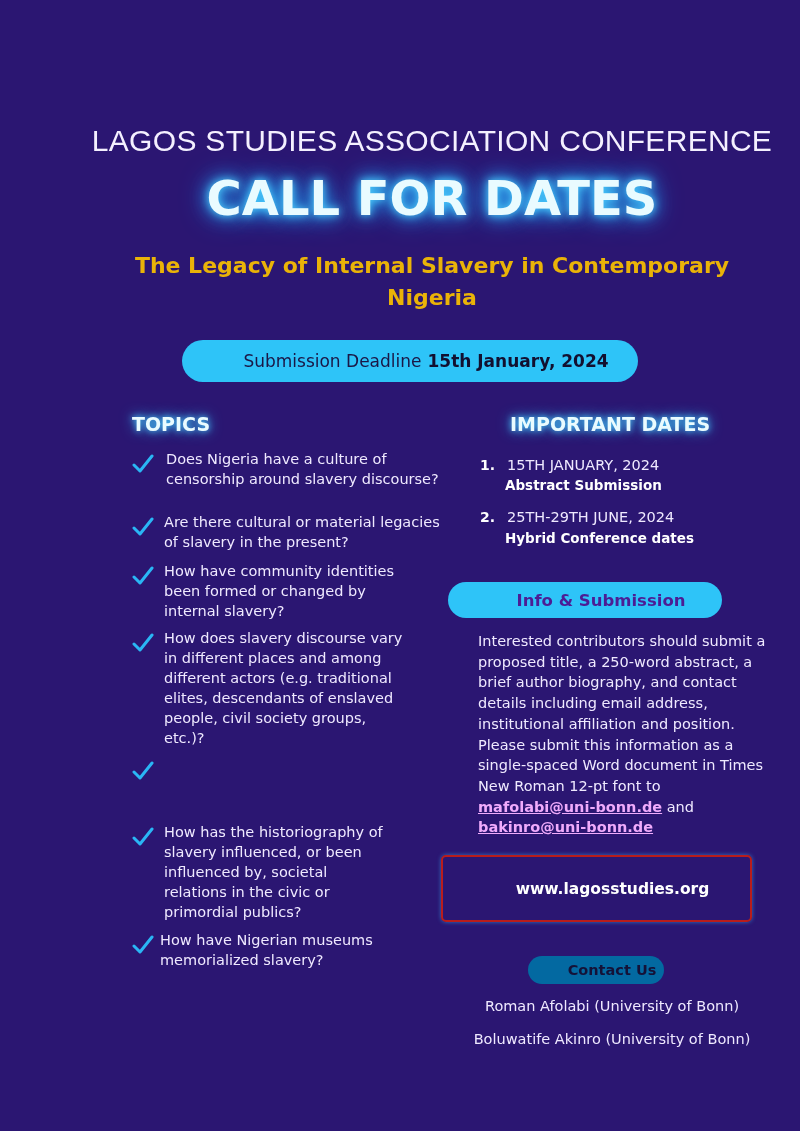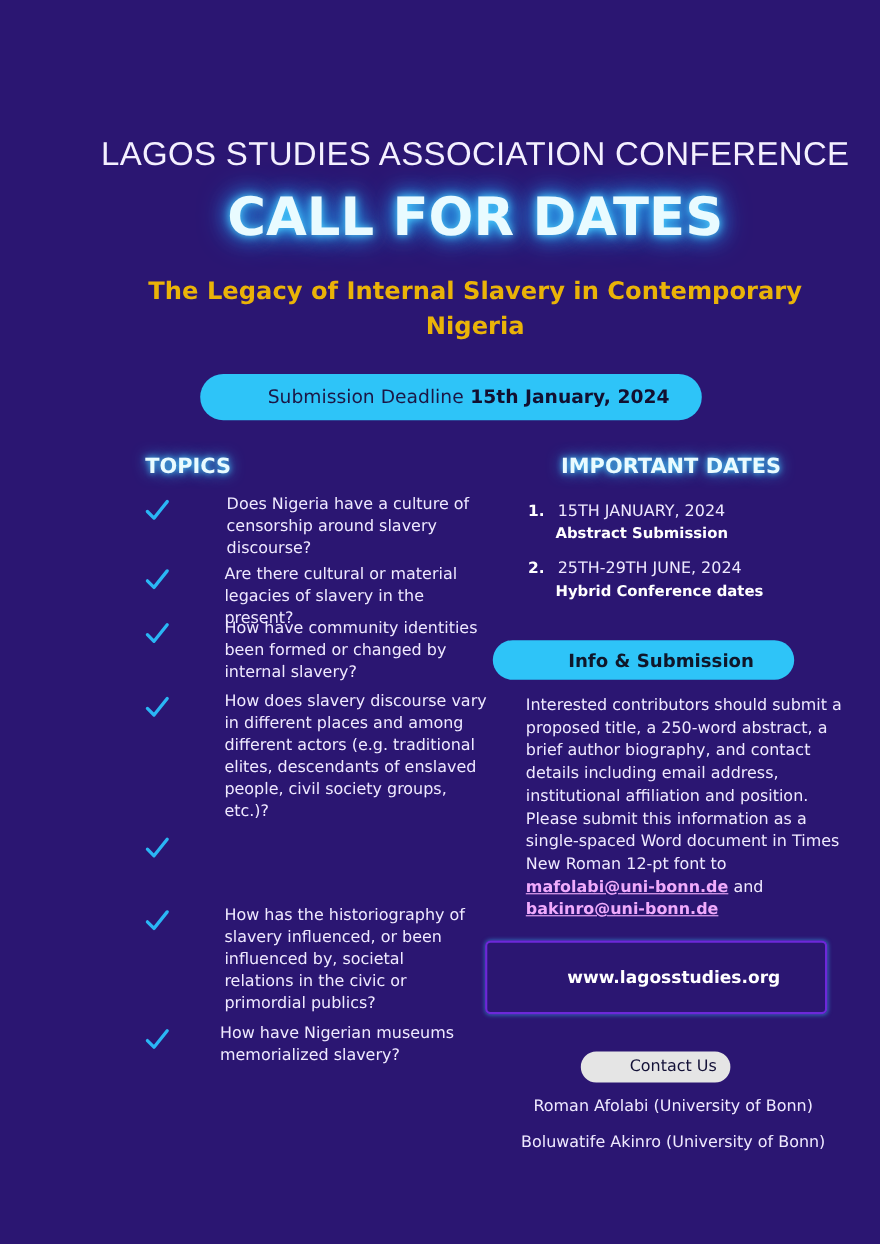--- a/index.html
+++ b/index.html
@@ -45,21 +45,21 @@
   .h2 {
     font-family: "DejaVu Sans", sans-serif;
     font-size: 19px; font-weight: 700;
     color: #e9fbff;
     text-shadow: 0 0 6px #4fd3ff, 0 0 14px #2bb8ff;
   }
   .topics-h { left: 100px; top: 413px; }
   .dates-h { left: 478px; top: 413px; }
   .topic {
     left: 100px; width: 320px;
-    display: flex; align-items: flex-start; gap: 40px;
+    display: flex; align-items: flex-start;
   }
   .check {
     width: 22px; height: 22px; flex: 0 0 22px; margin-top: 4px; margin-right: 10px;
   }
   .topic-text {
     font-size: 14.5px; line-height: 20px; color: #efe9ff;
     font-family: "DejaVu Sans", sans-serif;
   }
   .date-item { left: 480px; width: 260px; }
   .date-num {
@@ -71,41 +71,41 @@
     font-size: 14.5px; color: #efe9ff; white-space: nowrap;
   }
   .date-desc {
     position: absolute; left: 25px; top: 20px;
     font-size: 13.5px; font-weight: 700; color: #ffffff; white-space: nowrap;
   }
   .info-pill {
     left: 448px; top: 582px; width: 242px; height: 36px;
     background: #2ec4f8; border-radius: 18px;
     display: flex; align-items: center; justify-content: center;
-    color: #0f172a; font-weight: 700; font-size: 16.5px;
+    color: #4c1d95; font-weight: 700; font-size: 16.5px;
   }
   .info-text {
     left: 446px; top: 631px; width: 290px;
     font-size: 14.5px; line-height: 20.7px; color: #efe9ff;
   }
   .info-text a {
     color: #f0abfc; font-weight: 700; text-decoration: underline;
   }
   .site-box {
     left: 441px; top: 855px; width: 275px; height: 63px;
-    border: 2px solid #6d28d9; border-radius: 5px;
+    border: 2px solid #b91c1c; border-radius: 5px;
     display: flex; align-items: center; justify-content: center;
     font-weight: 700; font-size: 15.5px; color: #ffffff;
     box-shadow: 0 0 4px rgba(54,182,245,0.6);
   }
   .contact-pill {
     left: 528px; top: 956px; width: 104px; height: 28px;
-    background: #e5e5e5; border-radius: 14px;
+    background: #0369a1; border-radius: 14px;
     display: flex; align-items: center; justify-content: center;
-    color: #141238; font-weight: 400; font-size: 14.5px;
+    color: #141238; font-weight: 700; font-size: 14.5px;
   }
   .person {
     left: 430px; width: 300px; text-align: center;
     font-size: 14.5px; color: #efe9ff;
   }
 </style>
 </head>
 <body>
 
 <div class="abs org">LAGOS STUDIES ASSOCIATION CONFERENCE</div>

